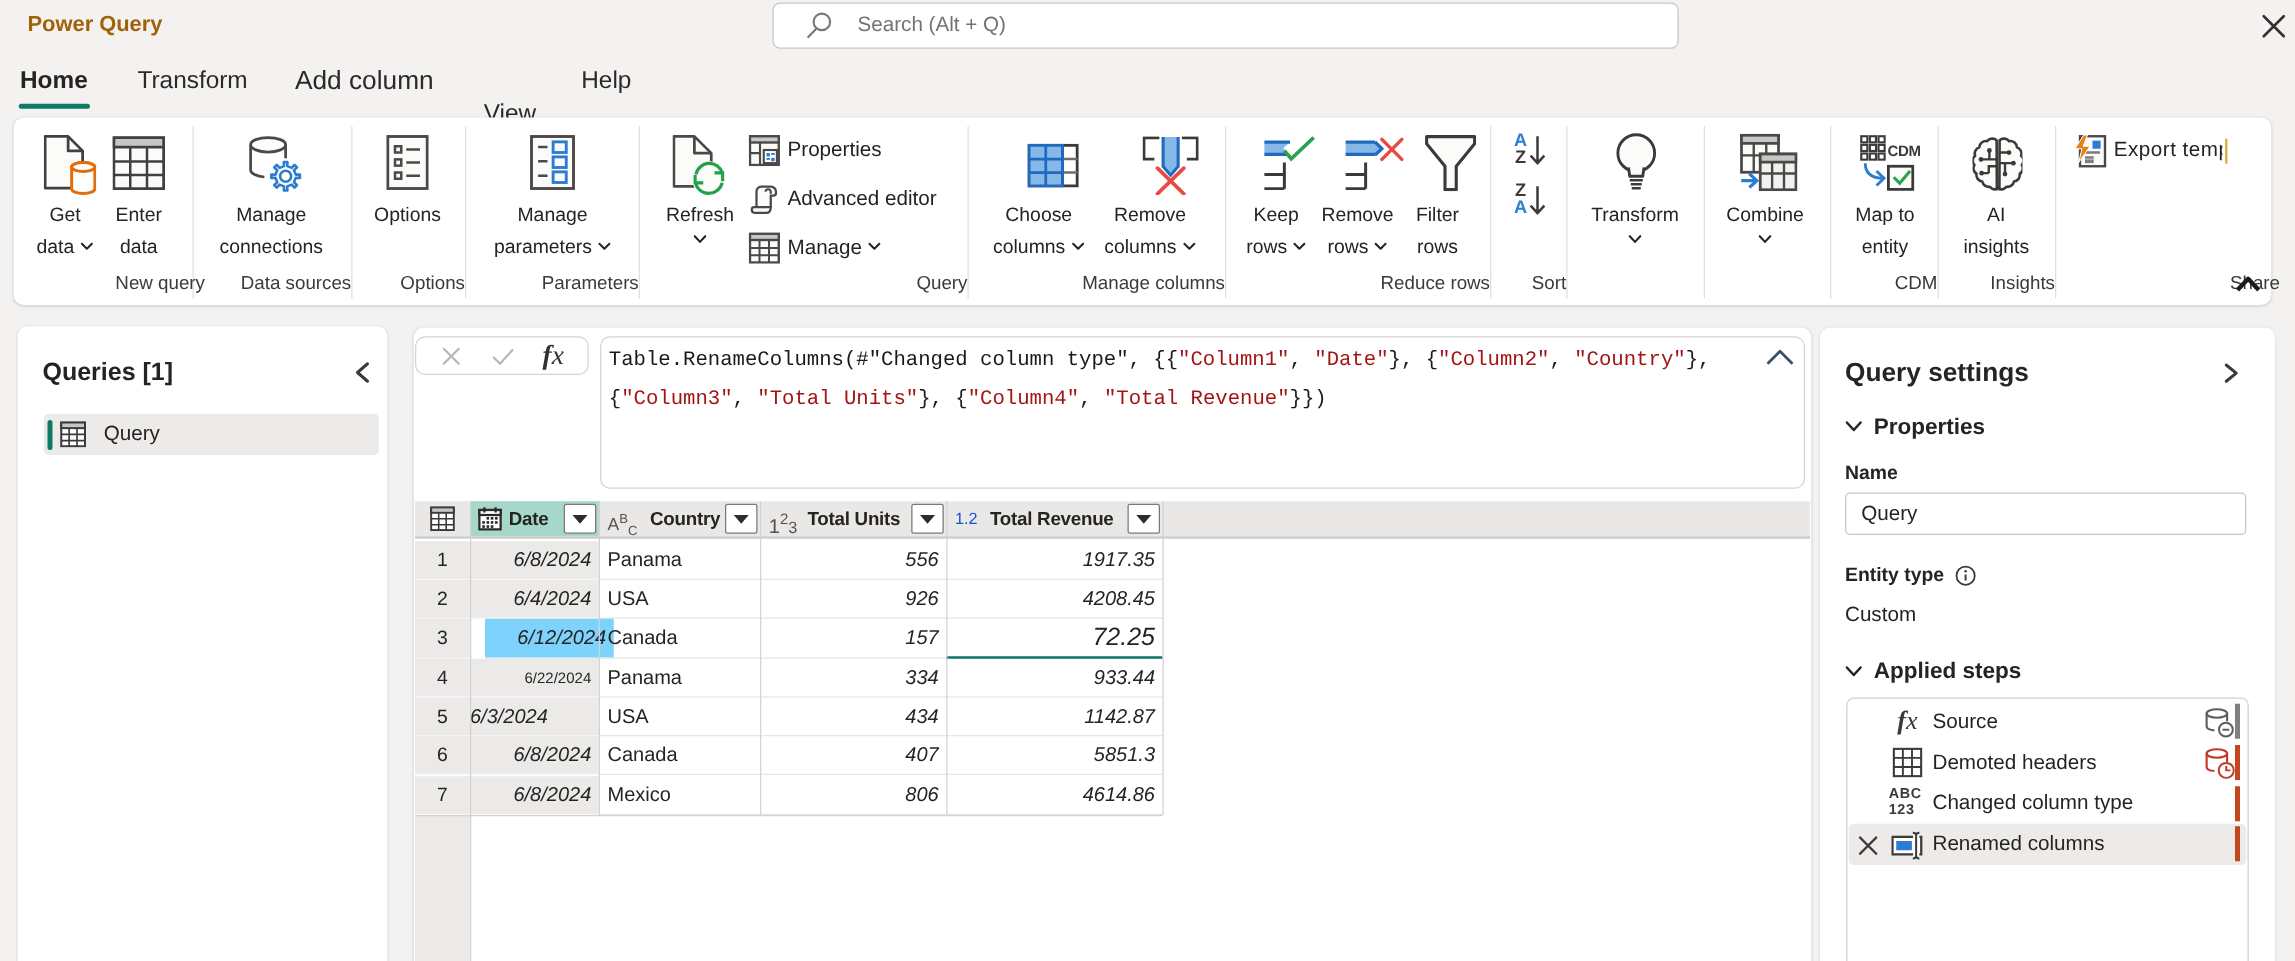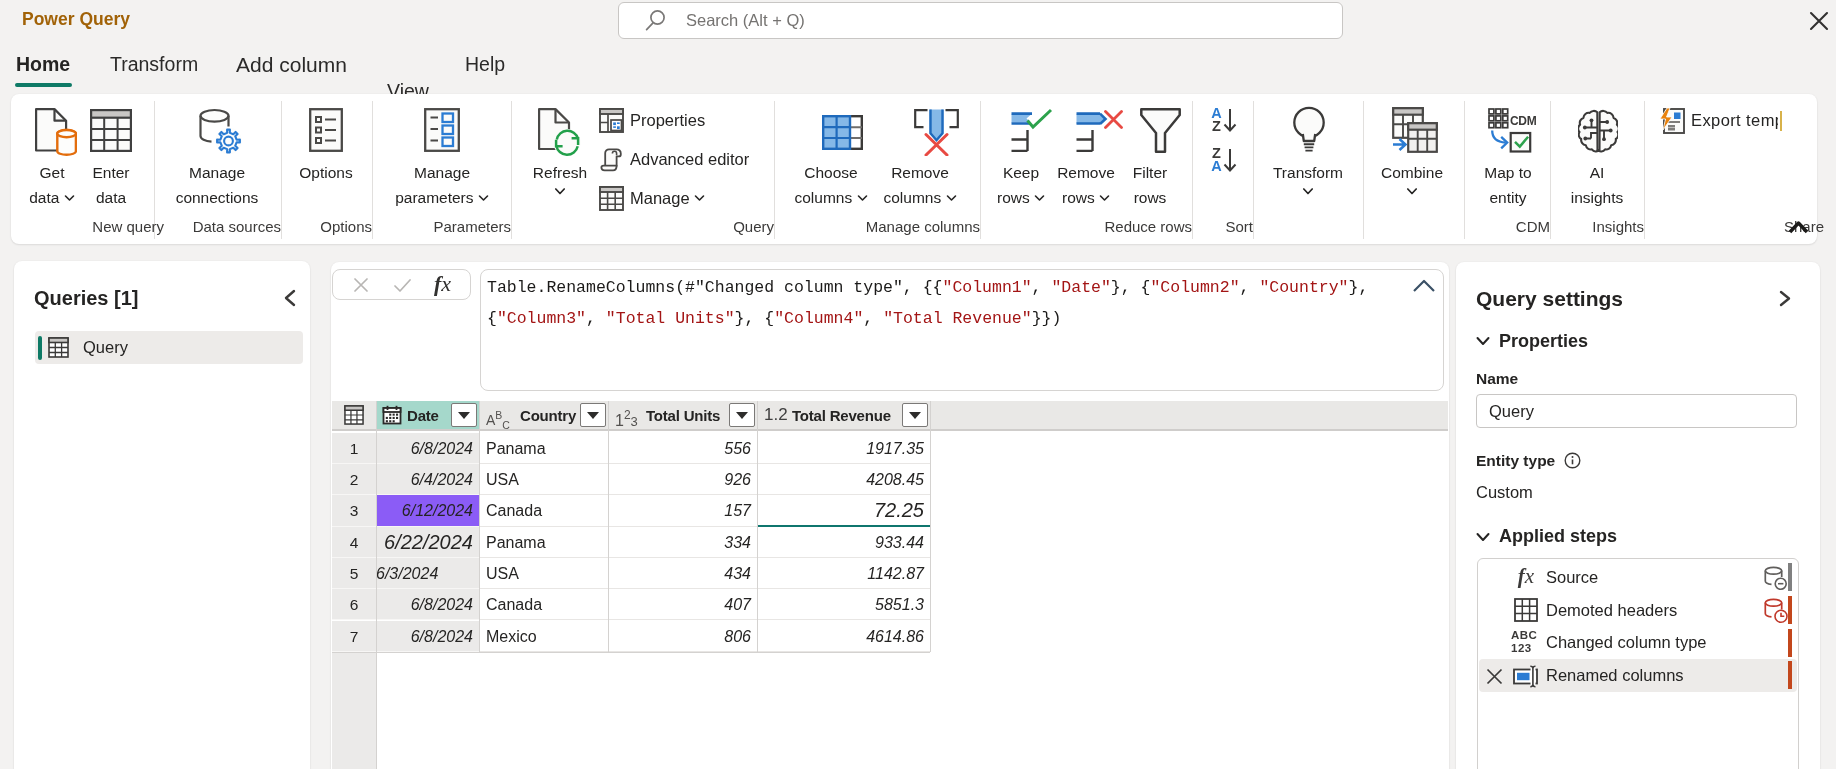--- a/index.html
+++ b/index.html
@@ -356,21 +356,21 @@
   <div class="abs" style="left:154px;top:4px;font-size:15px;color:#53514f;line-height:20px;"><span style="font-size:14px;">A</span><span style="font-size:10.5px;vertical-align:6px;">B</span><span style="font-size:10.5px;vertical-align:-4px;">C</span></div>
   <div class="abs" style="left:188px;top:5.5px;font-size:15px;font-weight:bold;letter-spacing:-0.2px;">Country</div>
   <div class="abs" style="left:248px;top:2px;width:26px;height:24px;background:#fff;border:1.5px solid #7b7977;border-radius:2px;"></div>
   <div class="abs" style="left:255px;top:11px;width:0;height:0;border-left:6px solid transparent;border-right:6px solid transparent;border-top:7.5px solid #2d2c2b;"></div>
 
   <div class="abs" style="left:283px;top:3px;font-size:16px;color:#53514f;line-height:22px;">1<span style="font-size:12px;vertical-align:7px;">2</span><span style="font-size:13px;">3</span></div>
   <div class="abs" style="left:314px;top:5.5px;font-size:15px;font-weight:bold;letter-spacing:-0.2px;">Total Units</div>
   <div class="abs" style="left:397px;top:2px;width:26px;height:24px;background:#fff;border:1.5px solid #7b7977;border-radius:2px;"></div>
   <div class="abs" style="left:404px;top:11px;width:0;height:0;border-left:6px solid transparent;border-right:6px solid transparent;border-top:7.5px solid #2d2c2b;"></div>
 
-  <div class="abs" style="left:432px;top:2px;font-size:17px;color:#404040;line-height:24px;">1.2</div>
+  <div class="abs" style="left:432px;top:2px;font-size:13px;color:#1d4ed8;line-height:24px;">1.2</div>
   <div class="abs" style="left:460px;top:5.5px;font-size:15px;font-weight:bold;letter-spacing:-0.2px;">Total Revenue</div>
   <div class="abs" style="left:570px;top:2px;width:26px;height:24px;background:#fff;border:1.5px solid #7b7977;border-radius:2px;"></div>
   <div class="abs" style="left:577px;top:11px;width:0;height:0;border-left:6px solid transparent;border-right:6px solid transparent;border-top:7.5px solid #2d2c2b;"></div>
 
   <div id="rows">
 <div class="abs" style="left:0;top:31.7px;width:598px;height:31.3px;">
  <div class="abs" style="left:0;top:0;width:44px;height:100%;background:#ebeae9;border-bottom:1px solid #f7f6f5;text-align:center;line-height:31.3px;font-size:15.5px;color:#252423;">1</div>
  <div class="abs" style="left:44px;top:0;width:103px;height:100%;background:#ebeae9;border-bottom:1px solid #f7f6f5;text-align:right;line-height:31.3px;font-size:16px;font-style:italic;padding-right:6px;">6/8/2024</div>
  <div class="abs" style="left:147px;top:0;width:129px;height:100%;border-bottom:1px solid #e8e6e4;text-align:left;line-height:31.3px;font-size:16px;padding-left:7px;">Panama</div>
  <div class="abs" style="left:276px;top:0;width:149px;height:100%;border-bottom:1px solid #e8e6e4;text-align:right;line-height:31.3px;font-size:16px;font-style:italic;padding-right:6px;">556</div>
@@ -378,28 +378,28 @@
 </div>
 <div class="abs" style="left:0;top:63.0px;width:598px;height:31.3px;">
  <div class="abs" style="left:0;top:0;width:44px;height:100%;background:#ebeae9;border-bottom:1px solid #f7f6f5;text-align:center;line-height:31.3px;font-size:15.5px;color:#252423;">2</div>
  <div class="abs" style="left:44px;top:0;width:103px;height:100%;background:#ebeae9;border-bottom:1px solid #f7f6f5;text-align:right;line-height:31.3px;font-size:16px;font-style:italic;padding-right:6px;">6/4/2024</div>
  <div class="abs" style="left:147px;top:0;width:129px;height:100%;border-bottom:1px solid #e8e6e4;text-align:left;line-height:31.3px;font-size:16px;padding-left:7px;">USA</div>
  <div class="abs" style="left:276px;top:0;width:149px;height:100%;border-bottom:1px solid #e8e6e4;text-align:right;line-height:31.3px;font-size:16px;font-style:italic;padding-right:6px;">926</div>
  <div class="abs" style="left:425px;top:0;width:173px;height:100%;border-bottom:1px solid #e8e6e4;text-align:right;line-height:31.3px;font-size:16px;font-style:italic;padding-right:6px;">4208.45</div>
 </div>
 <div class="abs" style="left:0;top:94.3px;width:598px;height:31.3px;">
  <div class="abs" style="left:0;top:0;width:44px;height:100%;background:#ebeae9;border-bottom:1px solid #f7f6f5;text-align:center;line-height:31.3px;font-size:15.5px;color:#252423;">3</div>
- <div class="abs" style="left:44px;top:0;width:103px;height:100%;background:#8b5cf6;border-bottom:1px solid #f7f6f5;text-align:right;line-height:31.3px;font-size:16px;font-style:italic;padding-right:6px;">6/12/2024</div>
+ <div class="abs" style="left:56px;top:0;width:103px;height:100%;background:#7dd3fc;border-bottom:1px solid #f7f6f5;text-align:right;line-height:31.3px;font-size:16px;font-style:italic;padding-right:6px;">6/12/2024</div>
  <div class="abs" style="left:147px;top:0;width:129px;height:100%;border-bottom:1px solid #e8e6e4;text-align:left;line-height:31.3px;font-size:16px;padding-left:7px;">Canada</div>
  <div class="abs" style="left:276px;top:0;width:149px;height:100%;border-bottom:1px solid #e8e6e4;text-align:right;line-height:31.3px;font-size:16px;font-style:italic;padding-right:6px;">157</div>
  <div class="abs" style="left:425px;top:0;width:173px;height:100%;border-bottom:2px solid #0f766e;text-align:right;line-height:31.3px;font-size:20px;font-style:italic;padding-right:6px;">72.25</div>
 </div>
 <div class="abs" style="left:0;top:125.6px;width:598px;height:31.3px;">
  <div class="abs" style="left:0;top:0;width:44px;height:100%;background:#ebeae9;border-bottom:1px solid #f7f6f5;text-align:center;line-height:31.3px;font-size:15.5px;color:#252423;">4</div>
- <div class="abs" style="left:44px;top:0;width:103px;height:100%;background:#ebeae9;border-bottom:1px solid #f7f6f5;text-align:right;line-height:31.3px;font-size:20px;font-style:italic;padding-right:6px;">6/22/2024</div>
+ <div class="abs" style="left:44px;top:0;width:103px;height:100%;background:#ebeae9;border-bottom:1px solid #f7f6f5;text-align:right;line-height:31.3px;font-size:12px;padding-right:6px;">6/22/2024</div>
  <div class="abs" style="left:147px;top:0;width:129px;height:100%;border-bottom:1px solid #e8e6e4;text-align:left;line-height:31.3px;font-size:16px;padding-left:7px;">Panama</div>
  <div class="abs" style="left:276px;top:0;width:149px;height:100%;border-bottom:1px solid #e8e6e4;text-align:right;line-height:31.3px;font-size:16px;font-style:italic;padding-right:6px;">334</div>
  <div class="abs" style="left:425px;top:0;width:173px;height:100%;border-bottom:1px solid #e8e6e4;text-align:right;line-height:31.3px;font-size:16px;font-style:italic;padding-right:6px;">933.44</div>
 </div>
 <div class="abs" style="left:0;top:156.9px;width:598px;height:31.3px;">
  <div class="abs" style="left:0;top:0;width:44px;height:100%;background:#ebeae9;border-bottom:1px solid #f7f6f5;text-align:center;line-height:31.3px;font-size:15.5px;color:#252423;">5</div>
  <div class="abs" style="left:44px;top:0;width:103px;height:100%;background:#ebeae9;border-bottom:1px solid #f7f6f5;line-height:31.3px;font-size:16px;font-style:italic;padding-right:6px;">6/3/2024</div>
  <div class="abs" style="left:147px;top:0;width:129px;height:100%;border-bottom:1px solid #e8e6e4;text-align:left;line-height:31.3px;font-size:16px;padding-left:7px;">USA</div>
  <div class="abs" style="left:276px;top:0;width:149px;height:100%;border-bottom:1px solid #e8e6e4;text-align:right;line-height:31.3px;font-size:16px;font-style:italic;padding-right:6px;">434</div>
  <div class="abs" style="left:425px;top:0;width:173px;height:100%;border-bottom:1px solid #e8e6e4;text-align:right;line-height:31.3px;font-size:16px;font-style:italic;padding-right:6px;">1142.87</div>

